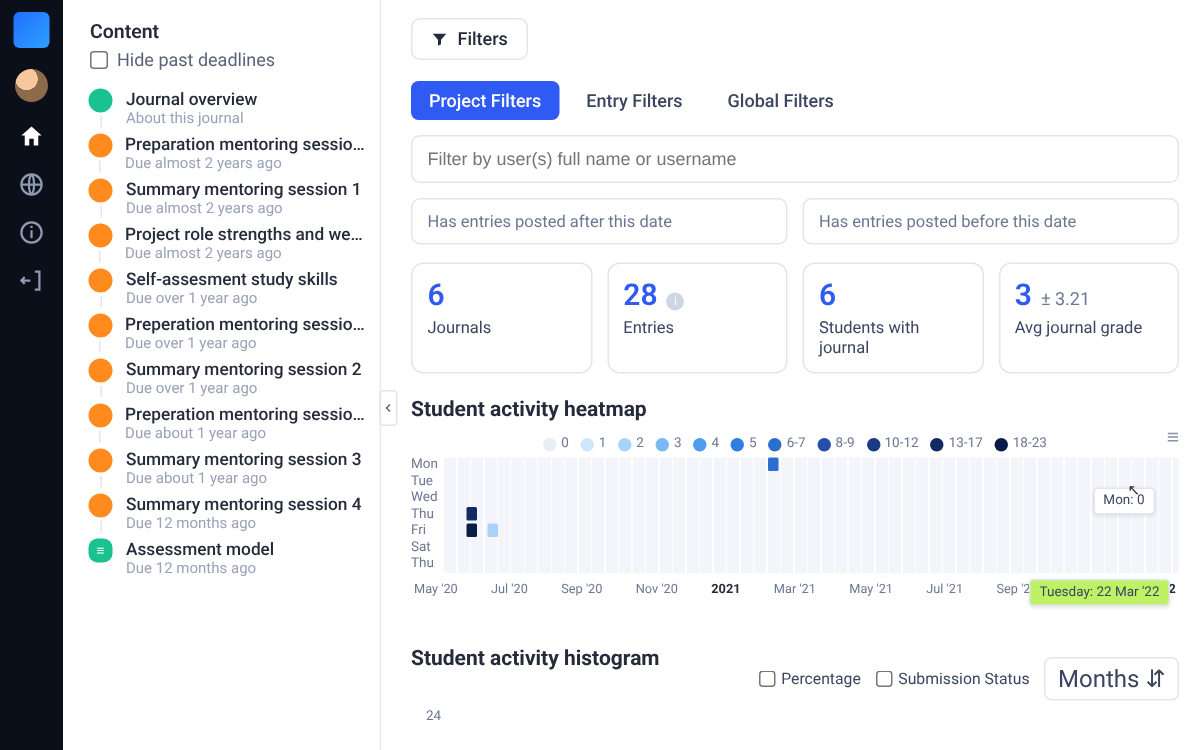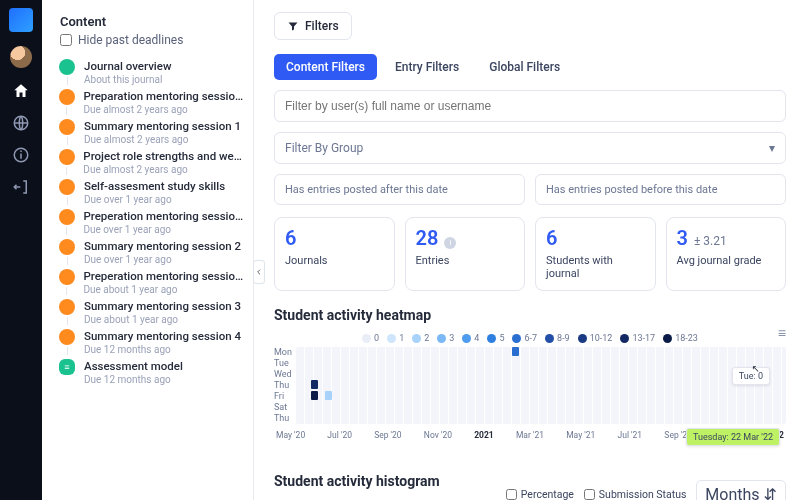--- a/index.html
+++ b/index.html
@@ -357,31 +357,27 @@
 
 <div class="main">
   <div class="filters-chip">
     <svg width="12" height="12" viewBox="0 0 24 24" fill="currentColor">
         <path d="M3 5h18l-7 8v6l-4 2v-8z"></path>
       </svg>
     <span>Filters</span>
   </div>
 
   <div class="tabs">
-    <div class="tab active">Content Filters</div>
+    <div class="tab active">Project Filters</div>
     <div class="tab">Entry Filters</div>
     <div class="tab">Global Filters</div>
   </div>
 
   <input class="input-long" placeholder="Filter by user(s) full name or username" style="">
 
-  <div class="select-long">
-    <span>Filter By Group</span>
-    <span>▾</span>
-  </div>
 
   <div class="date-row">
     <div class="date-box">Has entries posted after this date</div>
     <div class="date-box">Has entries posted before this date</div>
   </div>
 
   <div class="stats">
     <div class="stat">
       <div class="stat-top">
           <span class="stat-val">6</span>
@@ -430,21 +426,21 @@
       <div class="heat-days" id="heat-days">
           <div>Mon</div>
           <div>Tue</div>
           <div>Wed</div>
           <div>Thu</div>
           <div>Fri</div>
           <div>Sat</div>
           <div>Thu</div>
         </div>
       <div class="heat-grid" id="heat-grid">
-        <div class="heat-tooltip">Tue:  0</div>
+        <div class="heat-tooltip">Mon:  0</div>
         <div class="cursor">↖</div>
       <div class="heat-cell" style="left:3%;top:33px;background:#122965"></div>
           <div class="heat-cell" style="left:3%;top:44px;background:#0b1b47"></div>
           <div class="heat-cell" style="left:44%;top:0px;background:#2a6ed0"></div>
           <div class="heat-cell" style="left:6%;top:44px;background:#a9d2fb"></div>
         </div>
     </div>
     <div class="heat-xaxis" id="heat-xaxis">
         <span style="">May '20</span>
         <span style="">Jul '20</span>

